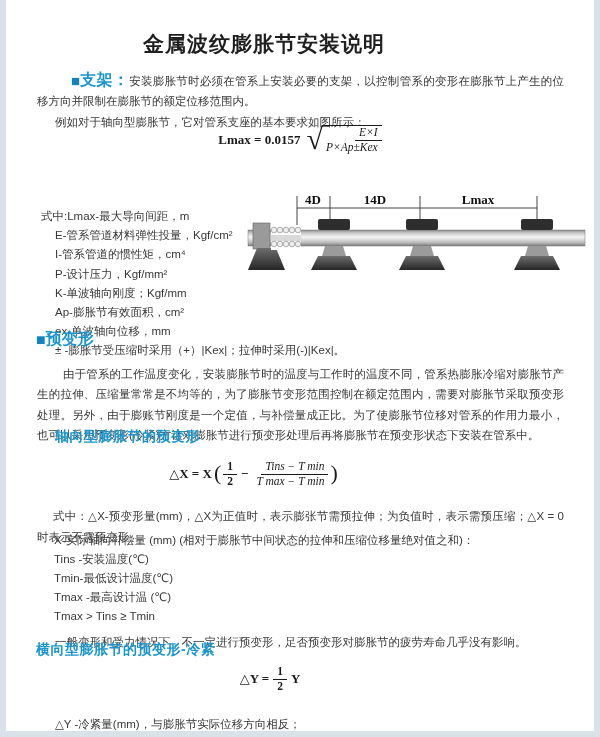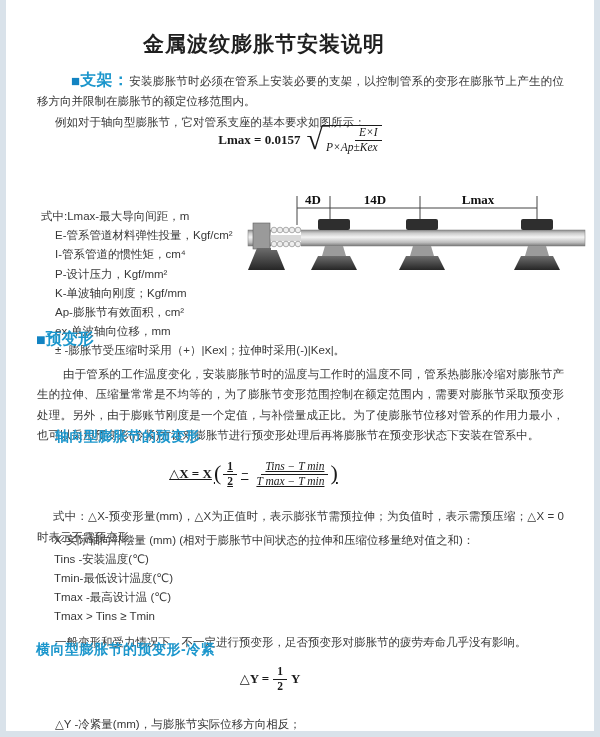--- a/index.html
+++ b/index.html
@@ -16,21 +16,21 @@
   #title{top:16px;left:0;width:528px;text-align:center;
     font-size:21px;font-weight:bold;color:#1f1f1f;letter-spacing:1px;}
   .bullet{color:var(--bullet,#1283c2);font-size:15px;vertical-align:-1px;}
   .sec-heading{color:var(--accent,#1b96cc);font-size:16px;font-weight:bold;}
   .sub-heading{color:var(--accent,#1b96cc);font-size:14px;font-weight:bold;letter-spacing:0.5px;}
   #support-para{top:58px;left:37px;width:527px;text-indent:34px;}
   #support-example{top:100px;left:37px;width:527px;text-indent:18px;}
   .formula{display:flex;justify-content:center;align-items:center;
     font-family:"Liberation Serif","DejaVu Serif",serif;color:#1a1a1a;}
   #formula1{top:122px;left:0;width:600px;height:36px;}
-  #formula2{top:455px;left:0;width:505px;height:38px;text-decoration:underline;}
+  #formula2{top:455px;left:0;width:505px;height:38px;}
   #formula3{top:664px;left:0;width:540px;height:30px;}
   .f-main{font-size:13px;font-weight:bold;margin:17px 2px;}
   .radical{font-size:30px;font-weight:400;line-height:1;margin:0 -3px 0 4px;position:relative;top:-1px;}
   .frac{display:inline-flex;flex-direction:column;align-items:flex-end;
     font-style:italic;font-size:11.5px;line-height:1.2;margin:0 2px;
     font-family:"Liberation Serif","DejaVu Serif",serif;}
   .frac .num{border-bottom:1px solid #1a1a1a;padding:0 4px;}
   .frac .den{padding:0 4px;}
   .frac.vin{border-top:1px solid #1a1a1a;}
   .frac.upright{font-style:normal;font-weight:bold;}

